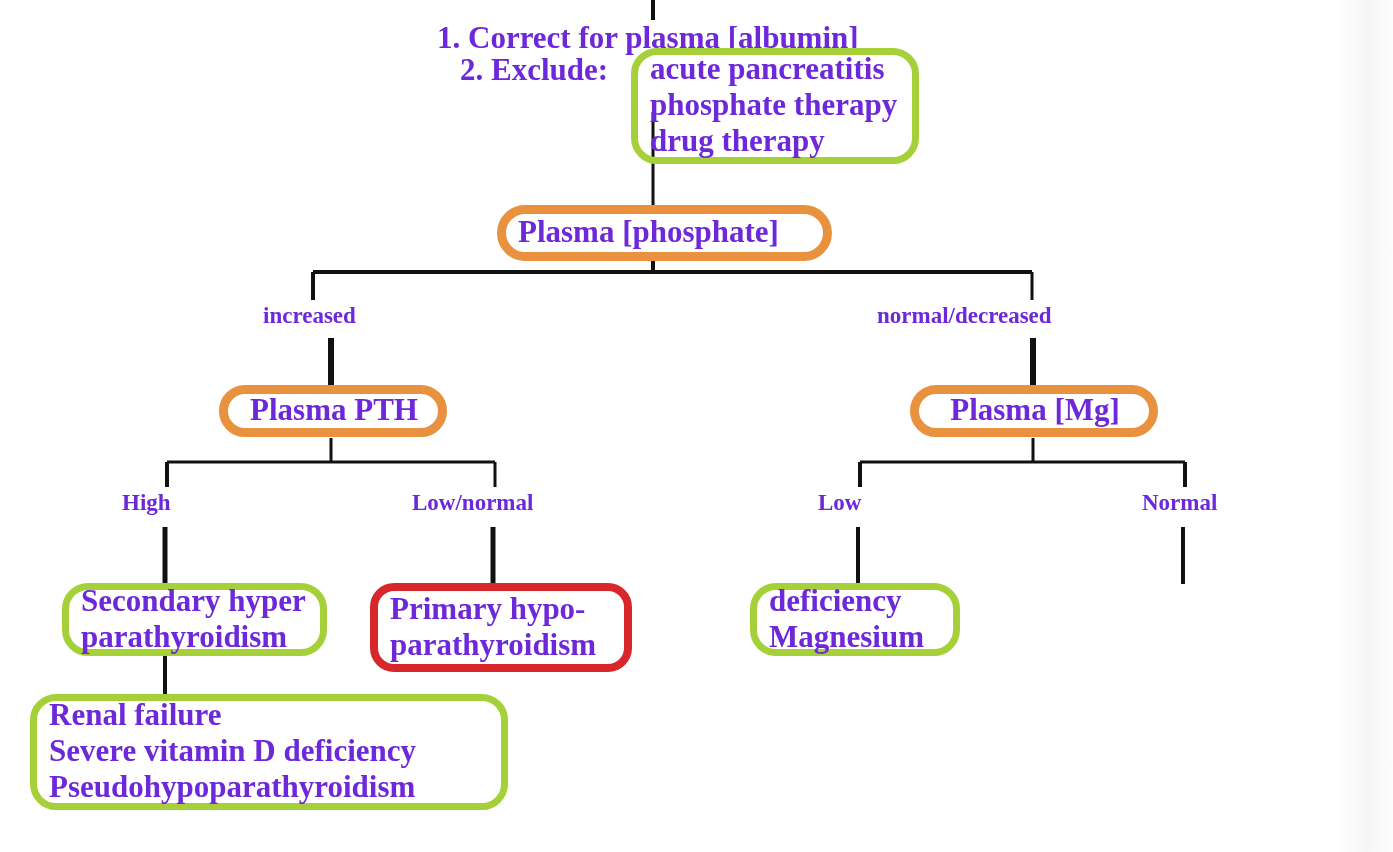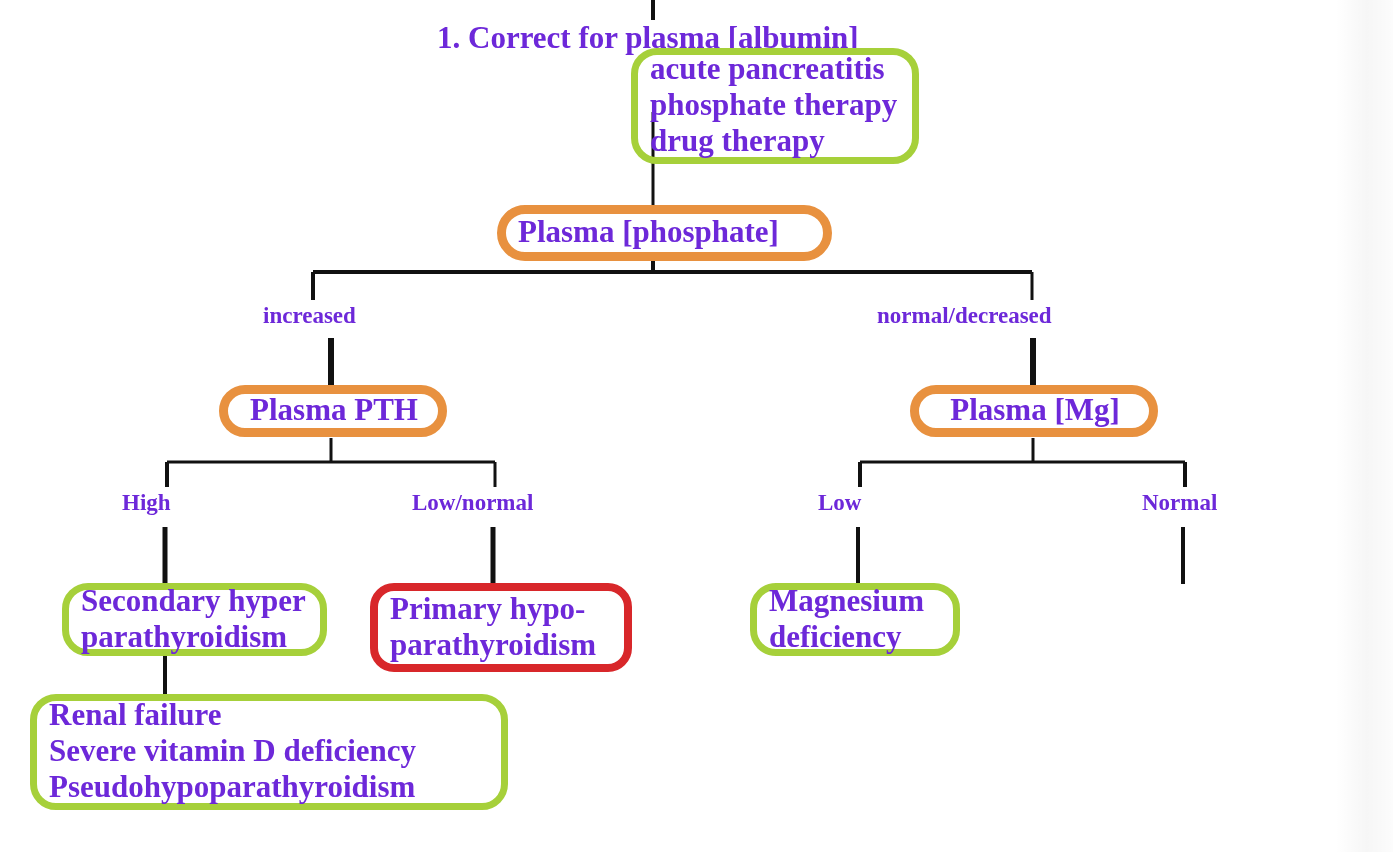--- a/index.html
+++ b/index.html
@@ -111,20 +111,21 @@
       <line x1="1185" y1="462" x2="1185" y2="487" stroke-width="4"></line>
 
       <line x1="858" y1="527" x2="858" y2="584" stroke-width="4"></line>
 
       <line x1="1183" y1="527" x2="1183" y2="584" stroke-width="4"></line>
     </g>
   </svg>
 
   <div class="node step-line" style="left:437px; top:20px;">1. Correct for plasma [albumin]</div>
 
+  <div class="node step-line" style="left:460px; top:52px;">2. Exclude:</div>
 
   <div class="hl green" style="left:631px; top:48px; width:288px; height:116px;">
     <span>acute pancreatitis</span>
     <span>phosphate therapy</span>
     <span>drug therapy</span>
   </div>
 
   <div class="hl orange" style="left:497px; top:205px; width:335px; height:56px; ">
     <span>Plasma [phosphate]</span>
   </div>
@@ -159,19 +160,19 @@
 
   <div class="hl orange" style="left:910px; top:385px; width:248px; height:52px; align-items:center;">
     <span>Plasma  [Mg]</span>
   </div>
 
   <div class="node branch-label" style="left:818px; top:490px;">Low</div>
 
   <div class="node branch-label" style="left:1142px; top:490px;">Normal</div>
 
   <div class="hl green" style="left:750px; top:583px; width:210px; height:73px;">
+    <span>deficiency</span>
     <span>Magnesium</span>
-    <span>deficiency</span>
   </div>
 
 
   <div class="edge-shade"></div>
 </div>
 
 </body></html>

